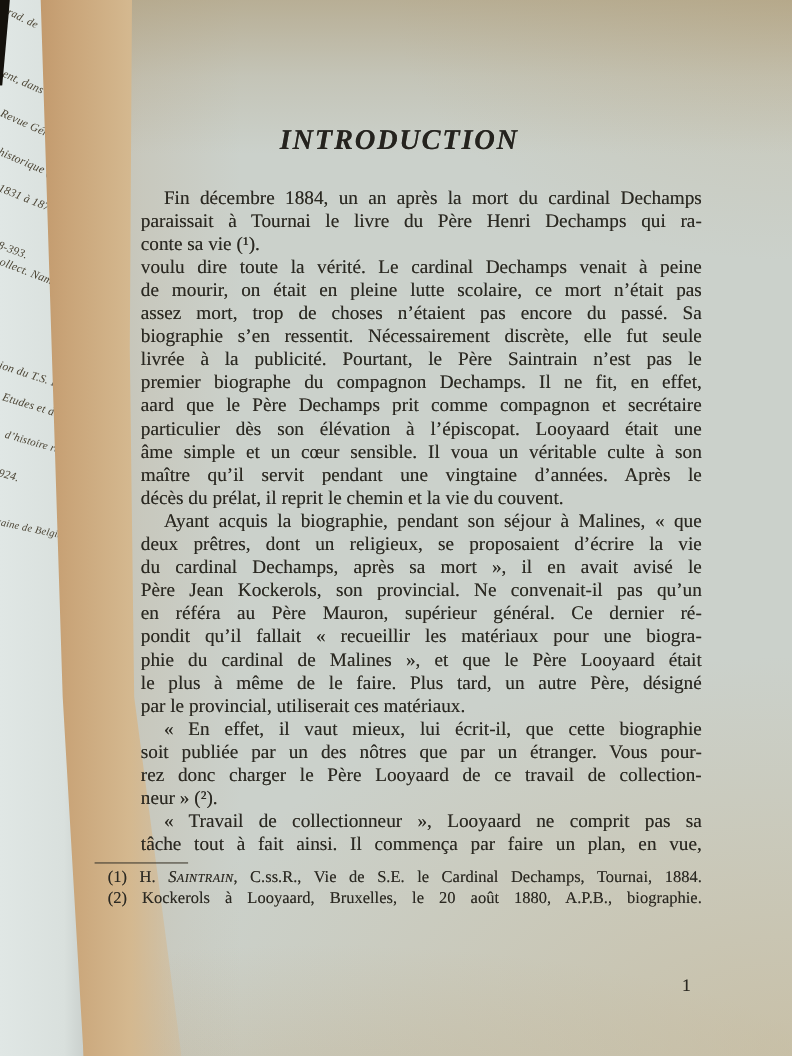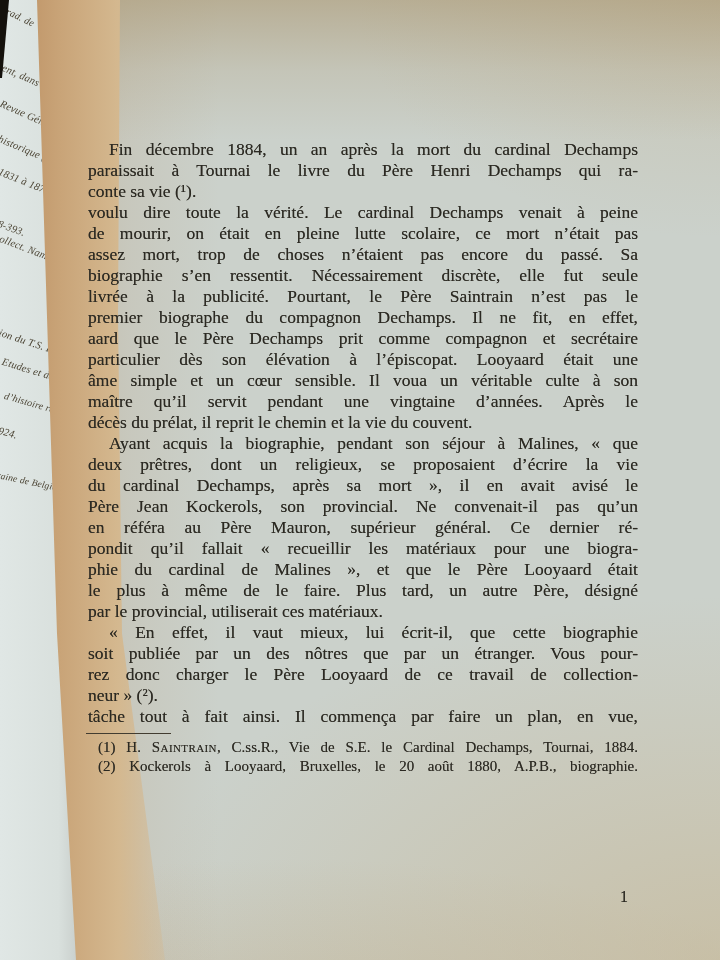--- a/index.html
+++ b/index.html
@@ -45,30 +45,31 @@
   .title {
     margin:0; text-align:center; font-style:italic; font-weight:bold;
     font-size:26px; letter-spacing:1.5px; color:#25231e;
     text-shadow:0 0 .6px rgba(37,35,30,.65);
   }
   .body { margin-top:27px; font-size:17.5px; line-height:21px; }
   .bline {
     height:21px; overflow:hidden; white-space:normal;
     text-align:justify; text-align-last:justify;
     text-shadow:0 0 .5px rgba(43,41,34,.6);
+    margin-left:40px;
   }
   .bline.indent { text-indent:21px; }
   .bline.lastline { text-align-last:left; }
   .fn-rule { width:85px; height:0; border-top:1.6px solid #423c30; margin:6px 0 0 -2px; }
   .footnotes { margin-top:4px; font-size:15px; line-height:19px; }
   .fnline {
     padding-left:10px; text-align:justify; text-align-last:justify;
     height:19px; overflow:hidden; text-shadow:0 0 .5px rgba(43,41,34,.55);
   }
-  .smallcaps { font-variant:small-caps; letter-spacing:.4px; }
+  .smallcaps { font-variant:small-caps; letter-spacing:.4px;font-style:italic; }
   .italic { }
   .page-number {
     position:absolute; top:776px; right:10px; font-size:16px; color:#2b2922;
     text-shadow:0 0 .5px rgba(43,41,34,.6);
   }
 </style>
 </head>
 <body>
 
 <div class="photo">
@@ -84,20 +85,21 @@
       <span class="frag" style="left: 2px; top: 233px; font-size: 10.5px; transform: rotate(21deg);">ollect. Namur, 1</span>
       <span class="frag" style="left: 1px; top: 327px; font-size: 10.5px; transform: rotate(18deg);">ion du T.S. Réd</span>
       <span class="frag" style="left: 4px; top: 356px; font-size: 10.5px; transform: rotate(17deg);">Etudes et docum</span>
       <span class="frag" style="left: 6px; top: 390px; font-size: 10px; transform: rotate(16deg);">d’histoire religi</span>
       <span class="frag" style="left: 0px; top: 425px; font-size: 10.5px; transform: rotate(15deg);">924.</span>
       <span class="frag" style="left: -2px; top: 470px; font-size: 9.5px; transform: rotate(12deg);">raine de Belgiq</span>
     </div>
   <div class="dark-corner"></div>
 
   <div class="content">
+    <h1 class="title">INTRODUCTION</h1>
     <div class="body">
         <div class="para">
           <div class="bline indent">Fin décembre 1884, un an après la mort du cardinal Dechamps</div>
           <div class="bline">paraissait à Tournai le livre du Père Henri Dechamps qui ra-</div>
           <div class="bline lastline">conte sa vie (¹).</div>
         </div>
         <div class="para">
           <div class="bline">voulu dire toute la vérité. Le cardinal Dechamps venait à peine</div>
           <div class="bline">de mourir, on était en pleine lutte scolaire, ce mort n’était pas</div>
           <div class="bline">assez mort, trop de choses n’étaient pas encore du passé. Sa</div>
@@ -121,20 +123,21 @@
           <div class="bline">le plus à même de le faire. Plus tard, un autre Père, désigné</div>
           <div class="bline lastline">par le provincial, utiliserait ces matériaux.</div>
         </div>
         <div class="para">
           <div class="bline indent">« En effet, il vaut mieux, lui écrit-il, que cette biographie</div>
           <div class="bline">soit publiée par un des nôtres que par un étranger. Vous pour-</div>
           <div class="bline">rez donc charger le Père Looyaard de ce travail de collection-</div>
           <div class="bline lastline">neur » (²).</div>
         </div>
         <div class="para">
+          <div class="bline indent">« Travail de collectionneur », Looyaard ne comprit pas sa</div>
           <div class="bline">tâche tout à fait ainsi. Il commença par faire un plan, en vue,</div>
         </div>
       </div>
     <div class="fn-rule"></div>
     <div class="footnotes">
         <div class="fnline"><span>(1) H. </span><span class="smallcaps">Saintrain</span><span>, C.ss.R., </span><span class="italic">Vie de S.E. le Cardinal Dechamps</span><span>, Tournai, 1884.</span></div>
         <div class="fnline"><span>(2) Kockerols à Looyaard, Bruxelles, le 20 août 1880, A.P.B., biographie.</span></div>
       </div>
     <div class="page-number">1</div>
   </div>

